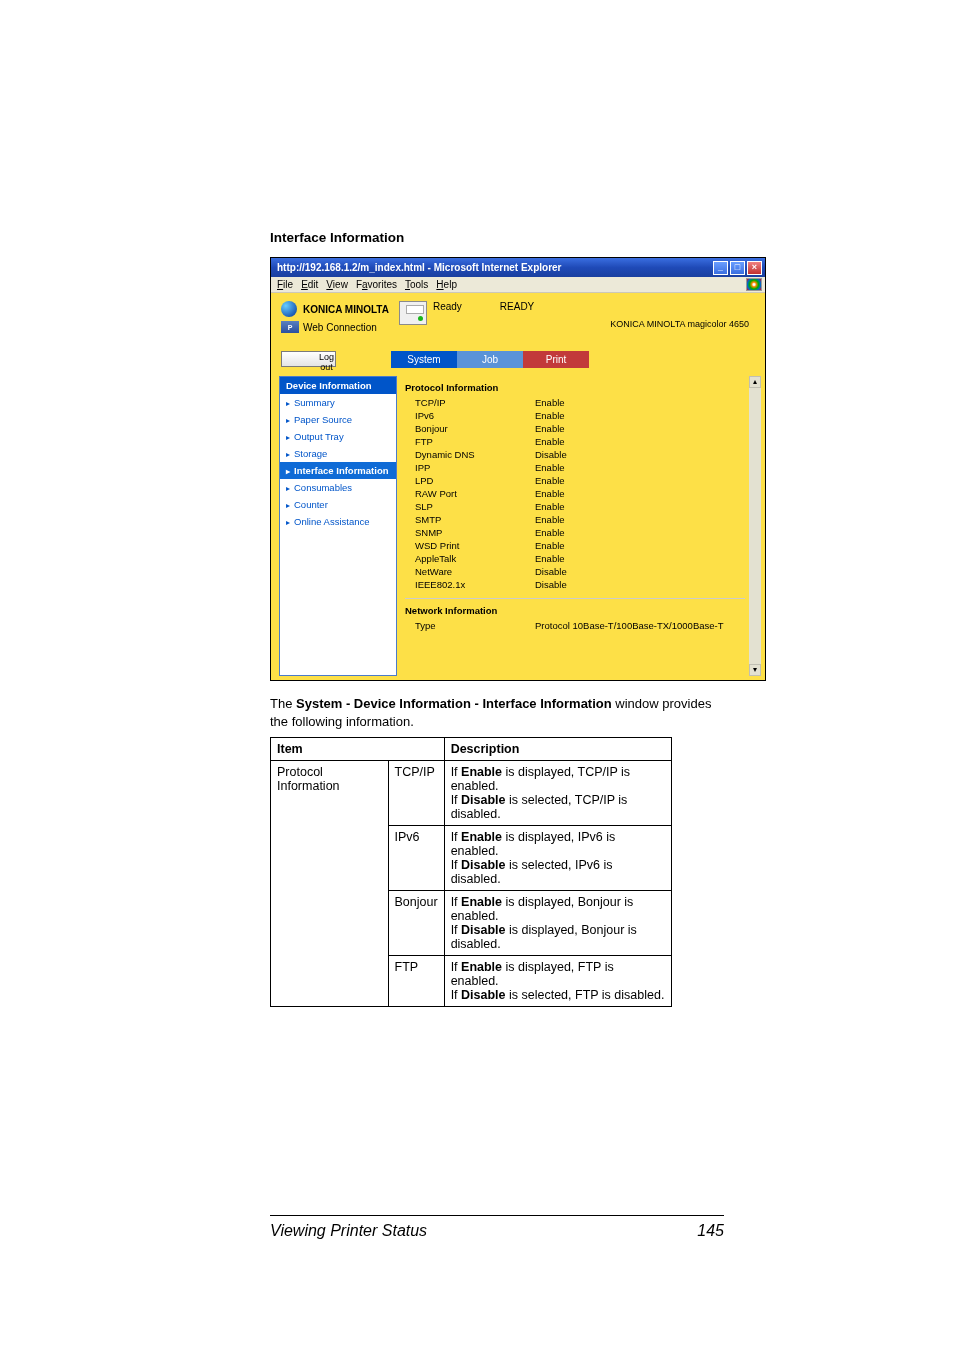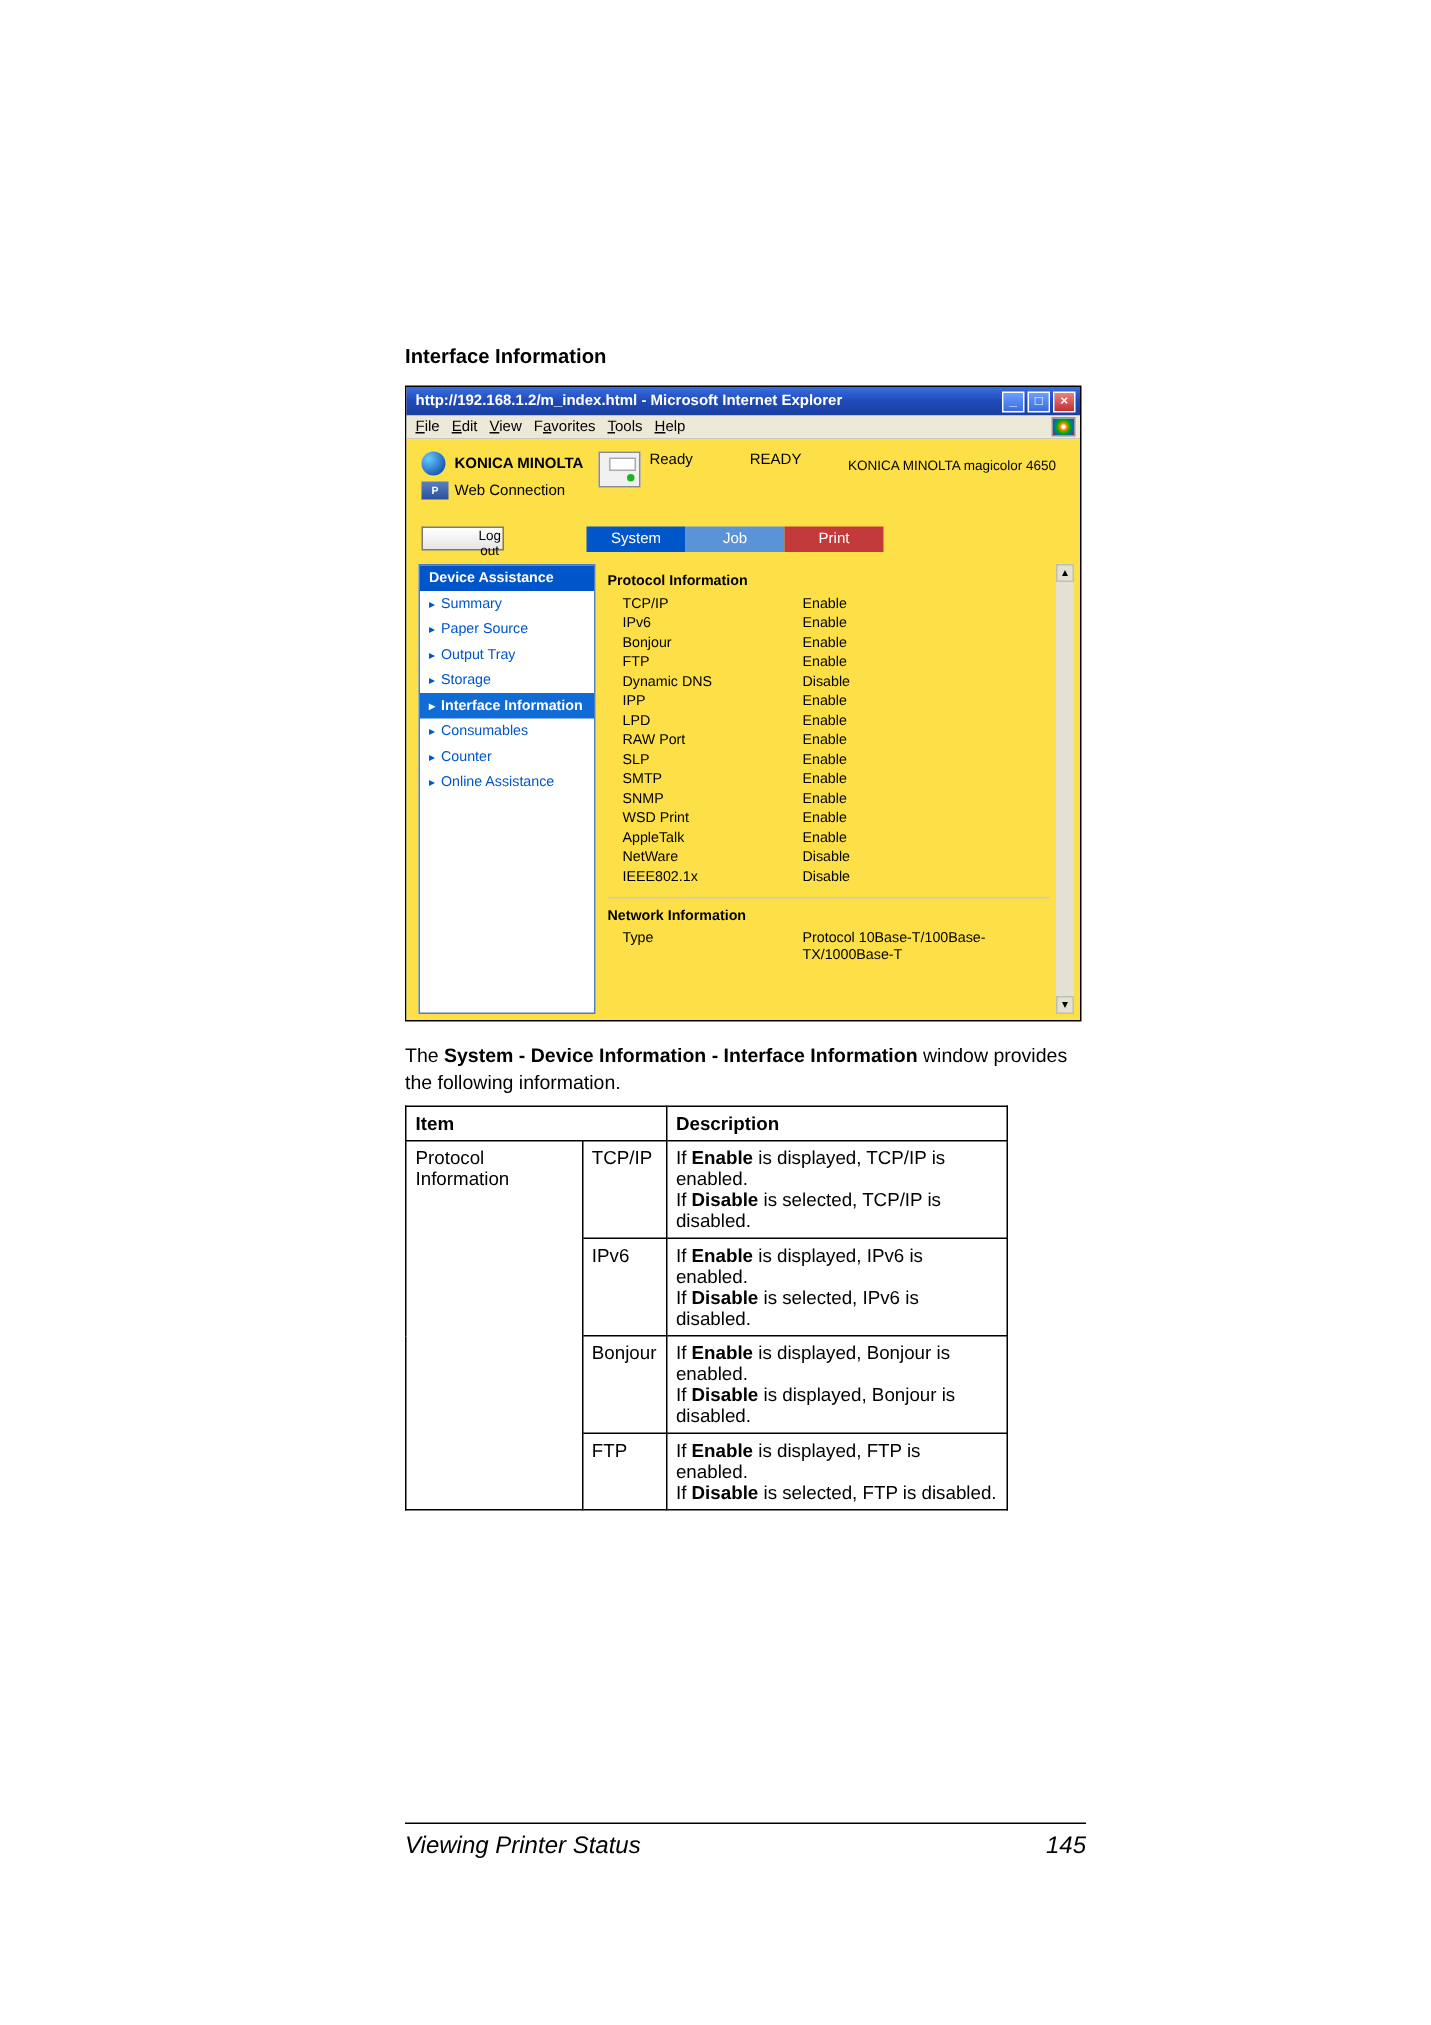--- a/index.html
+++ b/index.html
@@ -12,21 +12,21 @@
     padding: 230px 232px 0 270px;
     color: #000;
   }
   h3 {
     font-size: 13.5px;
     font-weight: bold;
     margin-bottom: 12px;
   }
   .ie-window {
     border: 1px solid #000;
-    width: 451px;
+    width: 496px;
     background: #fff;
   }
   .ie-titlebar {
     height: 19px;
     background: linear-gradient(to bottom, #3a6ee0 0%, #1f4ab7 50%, #1a3f9f 100%);
     display: flex;
     align-items: center;
     justify-content: space-between;
     padding: 0 3px 0 6px;
     color: #fff;
@@ -87,21 +87,21 @@
   }
   .printer-icon::before {
     content:""; position:absolute; top:3px; left:6px; width:16px; height:7px; background:#fff; border:1px solid #aaa;
   }
   .printer-icon .dot {
     position:absolute; bottom:3px; right:3px; width:5px; height:5px; border-radius:50%; background:#1ab51a;
   }
   .ready-col { font-size: 10px; display:flex; flex-direction:column; gap:0; }
   .spacer-flex { flex: 1; }
   .header-row .model {
-    font-size: 9px; text-align: right; margin-top: 4px; margin-right: 6px;
+    font-size: 9px; text-align: right; margin-top: 18px; margin-right: 6px;
   }
   .logout {
     margin: 14px 12px 8px 6px;
     width: 55px; height: 16px;
     border: 1px solid #7a7a7a;
     background: linear-gradient(to bottom, #fff, #e5e5e5);
     font-size: 9px;
     padding-left: 36px;
   }
   .tab-bar {
@@ -216,21 +216,21 @@
       <div class="tab selected">System</div>
       <div class="tab mid">Job</div>
       <div class="tab">Print</div>
     </div>
 
     <div class="main-split" style="position:relative;">
       <div style="position:absolute; right:-12px; top:0;" class="scrolltrack-top">▴</div>
       <div style="position:absolute; right:-12px; bottom:0;" class="scrolltrack-top">▾</div>
 
       <div class="sidebar">
-        <div class="sb-head">Device Assistance</div>
+        <div class="sb-head">Device Information</div>
         <div class="sb-item"><span class="tri">▸</span><span>Summary</span></div>
         <div class="sb-item"><span class="tri">▸</span><span>Paper Source</span></div>
         <div class="sb-item"><span class="tri">▸</span><span>Output Tray</span></div>
         <div class="sb-item"><span class="tri">▸</span><span>Storage</span></div>
         <div class="sb-item selected"><span class="tri">▸</span><span>Interface Information</span></div>
         <div class="sb-item"><span class="tri">▸</span><span>Consumables</span></div>
         <div class="sb-item plain"><span class="tri">▸</span><span>Counter</span></div>
         <div class="sb-item"><span class="tri">▸</span><span>Online Assistance</span></div>
       </div>
 

